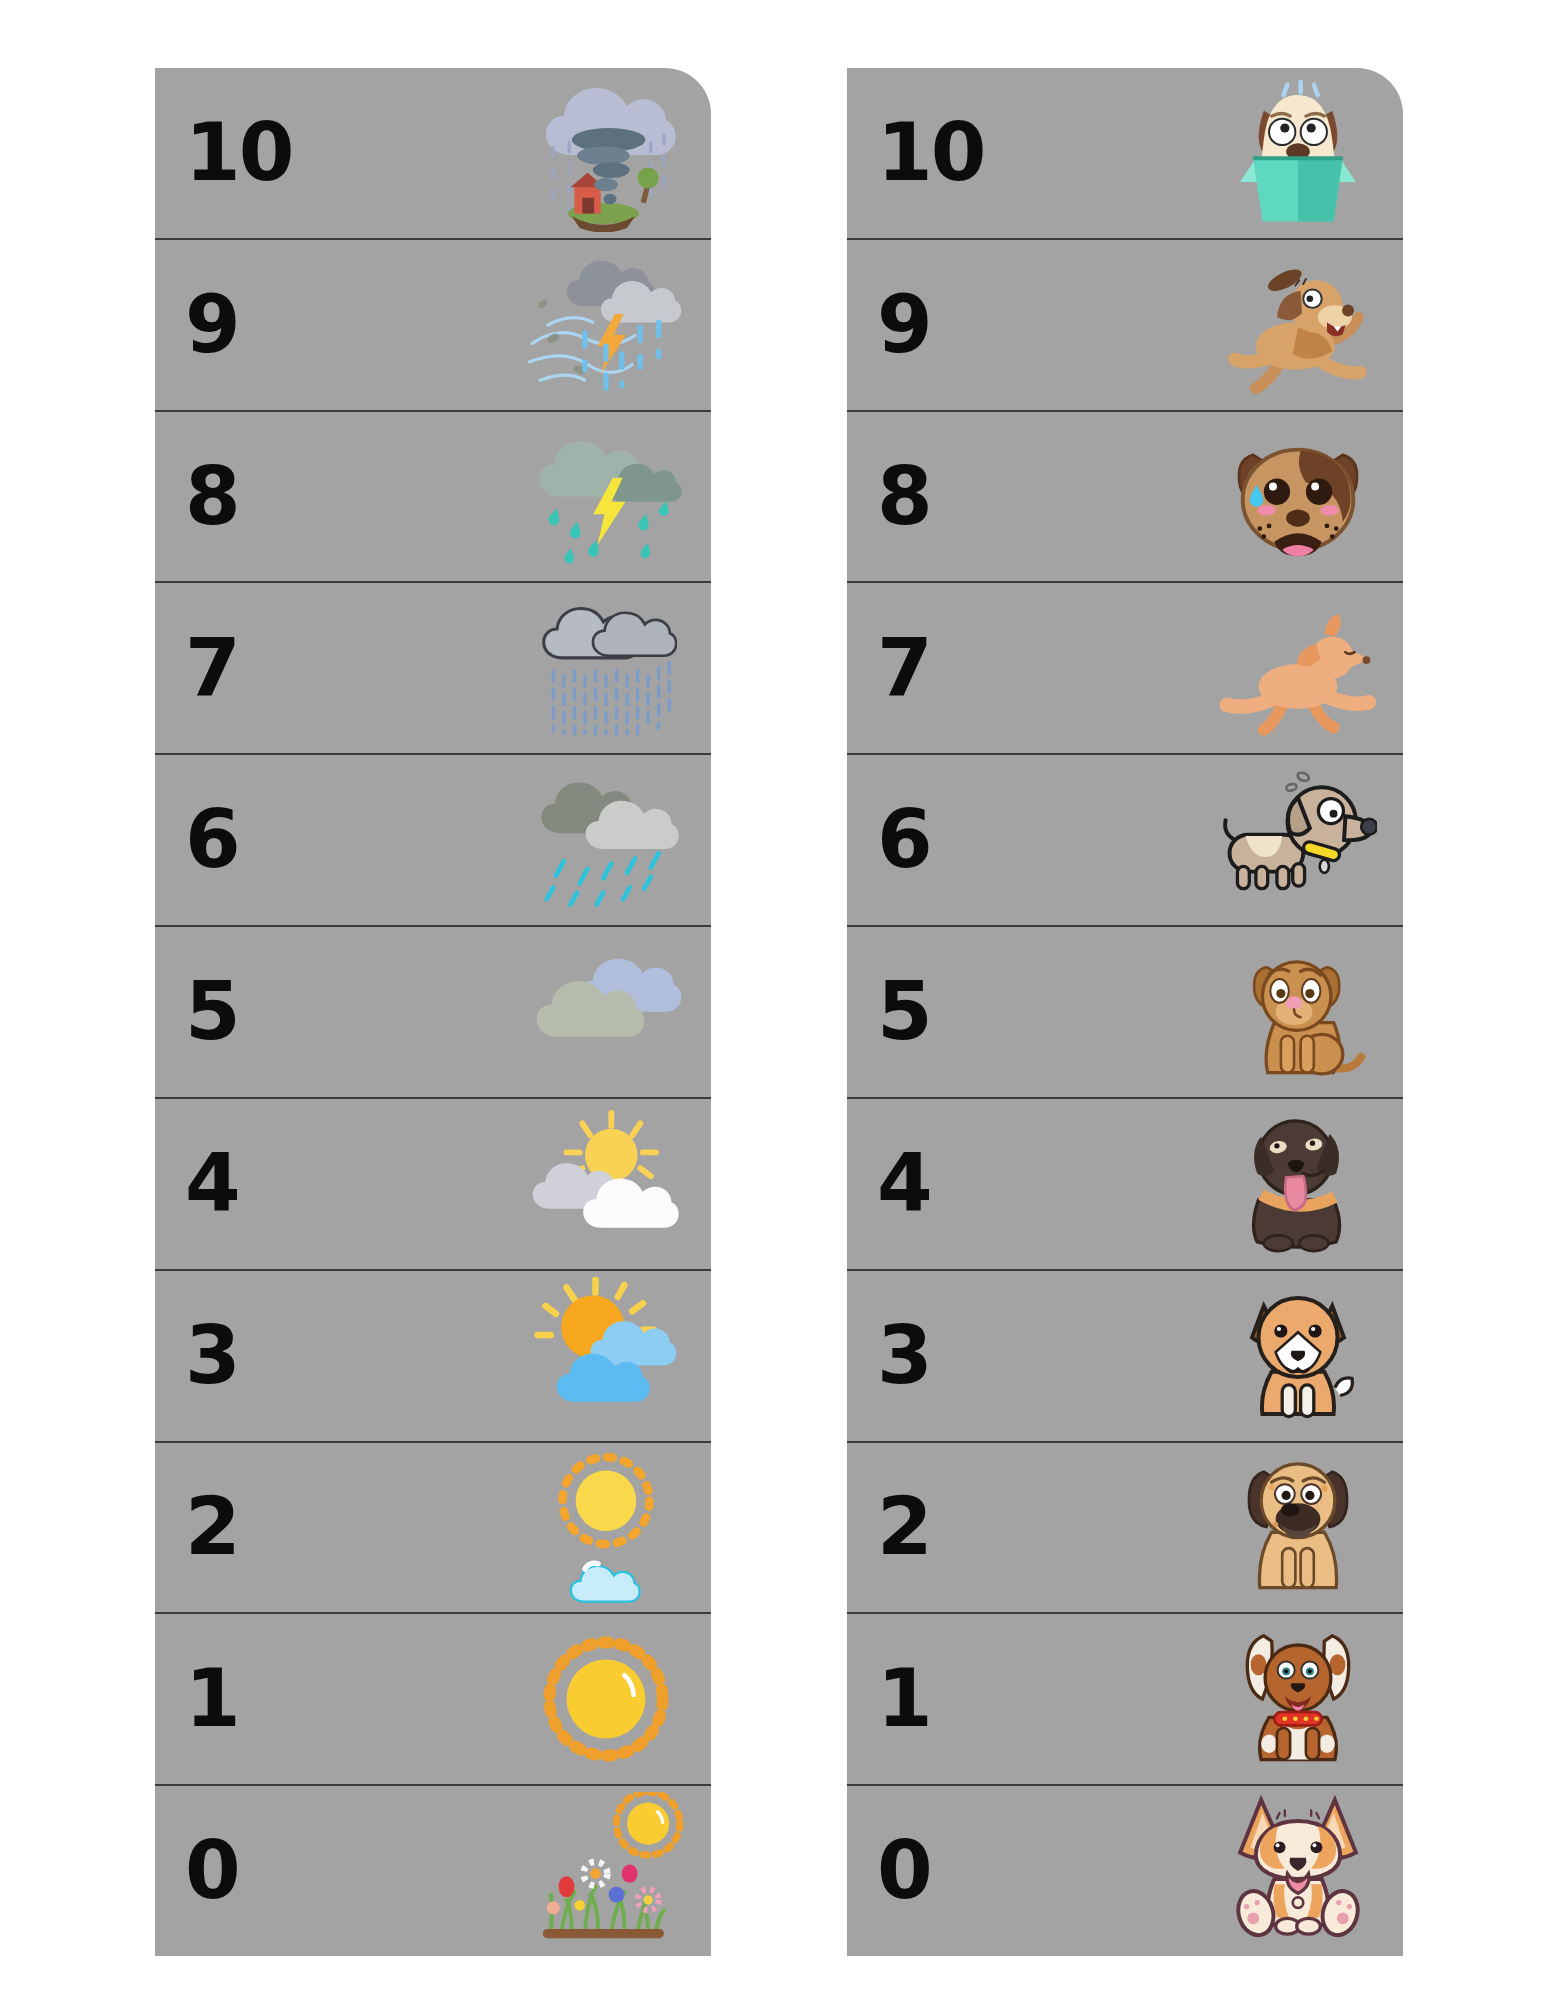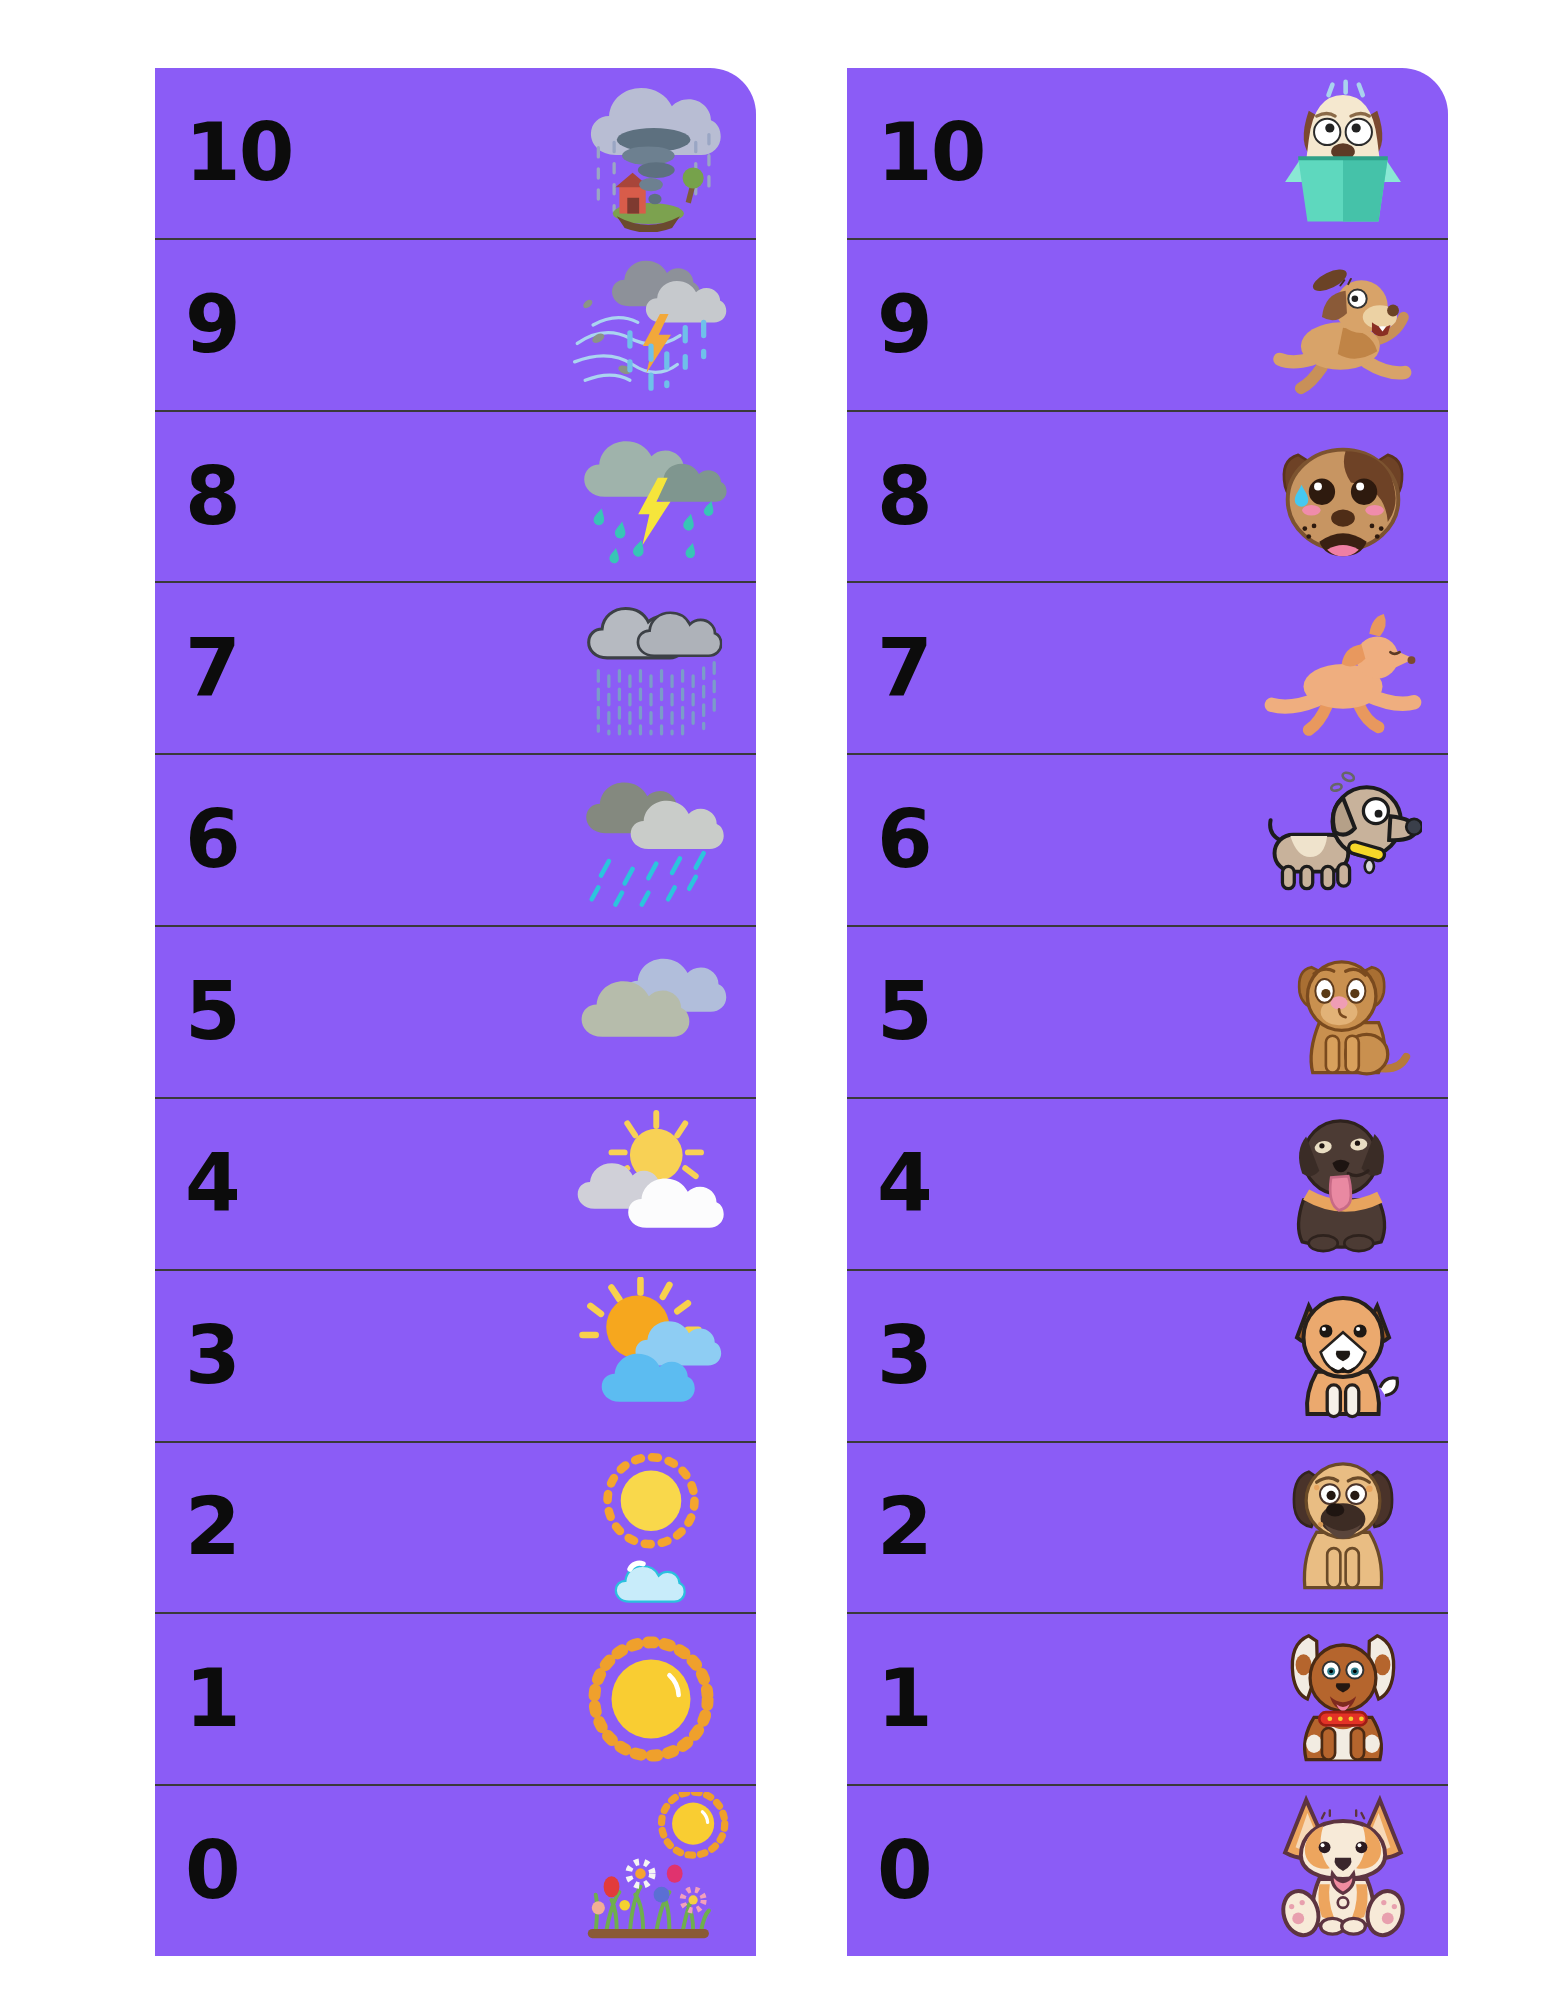--- a/index.html
+++ b/index.html
@@ -3,22 +3,22 @@
 <meta charset="utf-8">
 <style>
   html,body{margin:0;padding:0;}
   body{
     width:1545px;height:2000px;background:#ffffff;
     font-family:"DejaVu Sans","Liberation Sans",sans-serif;
     position:relative;overflow:hidden;
   }
   .defs-holder{position:absolute;width:0;height:0;overflow:hidden;}
   .card{
-    position:absolute;top:68px;width:601px;height:1888px;
-    background:#8b5cf6;border-radius:0 46px 0 0;
+    position:absolute;top:68px;width:556px;height:1888px;
+    background:#a3a3a3;border-radius:0 46px 0 0;
     display:flex;flex-direction:column;
   }
   .card-left{left:155px;}
   .card-right{left:847px;}
   .row{
     flex:1 1 0;display:flex;align-items:center;justify-content:space-between;
     padding:0 26px 0 30px;border-bottom:2px solid #3a3a3a;min-height:0;
   }
   .row:last-child{border-bottom:none;}
   .num{

